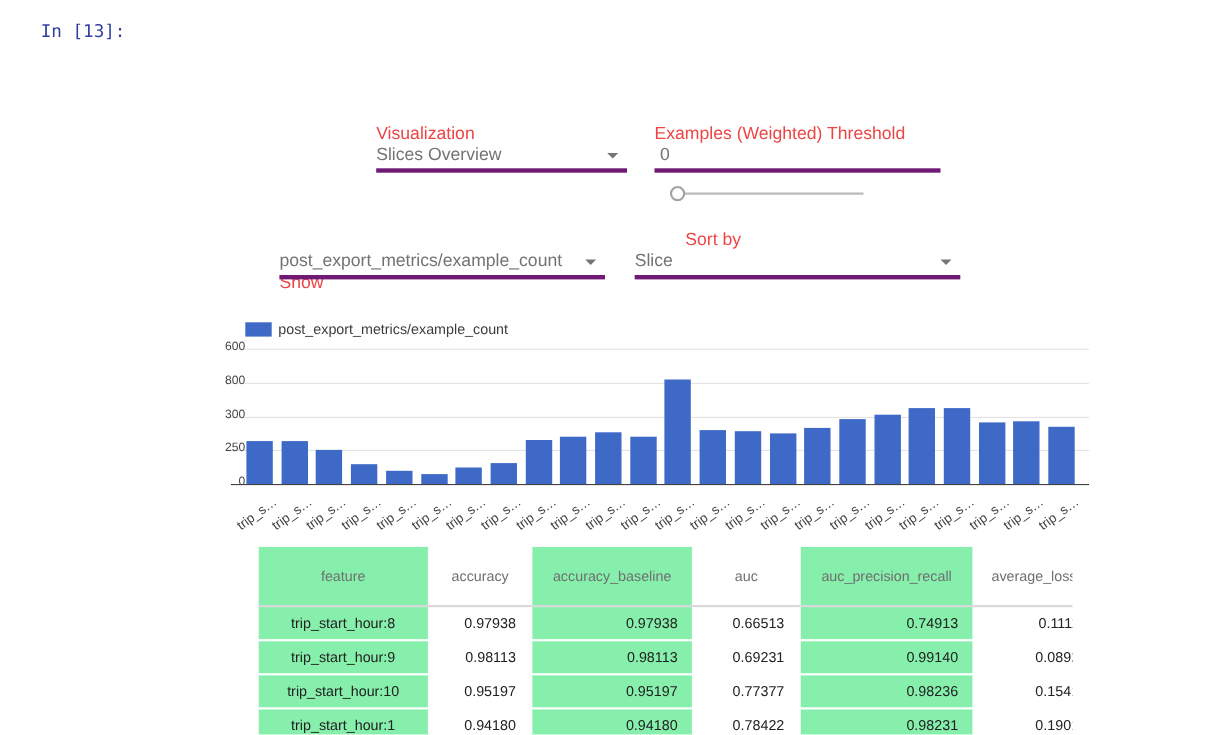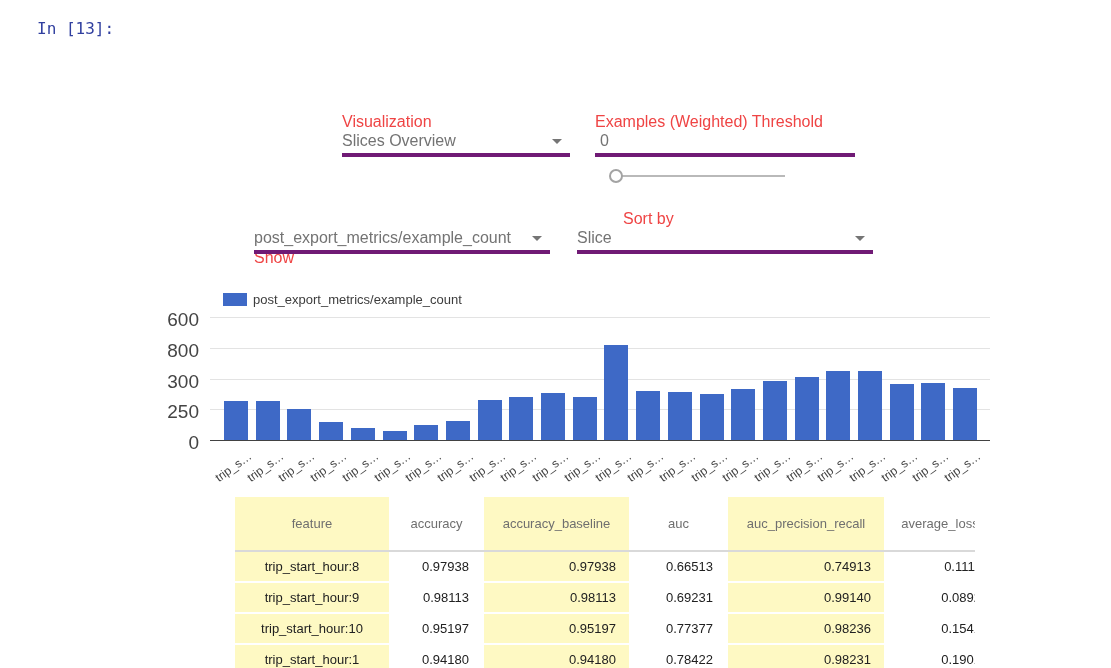--- a/index.html
+++ b/index.html
@@ -26,33 +26,33 @@
     border-top:5px solid #757575;}
   .slider-track{position:absolute;left:616px;top:175px;width:169px;height:2px;background:#b9b9b9;}
   .slider-knob{position:absolute;left:609px;top:169px;width:14px;height:14px;border-radius:50%;
     background:#fff;border:2px solid #a3a3a3;box-sizing:border-box;}
 
   
   .legend-swatch{position:absolute;left:223px;top:293px;width:24px;height:13px;}
   .legend-label{position:absolute;left:253px;top:292px;font-size:13px;color:#3c3c3c;}
   .gridline{position:absolute;left:210px;width:780px;height:1px;background:#e3e3e3;}
   .x-axis{position:absolute;left:210px;top:440px;width:780px;height:1px;background:#424242;}
-  .ytick{position:absolute;left:152px;width:47px;text-align:right;font-size:19px;color:#444;}
+  .ytick{position:absolute;left:176px;width:47px;text-align:right;font-size:11px;color:#444;}
   .bar{position:absolute;width:24px;}
   .xtick{position:absolute;width:46px;top:449px;font-size:12px;color:#444;text-align:right;
     transform:rotate(-36deg);transform-origin:100% 0;white-space:nowrap;}
 
   
   .table-wrap{position:absolute;left:235px;top:497px;width:740px;height:171px;overflow:hidden;}
   table.metrics{border-collapse:collapse;table-layout:fixed;width:760px;font-size:13px;}
   table.metrics th{height:51px;font-weight:normal;color:#6f6f6f;text-align:center;
     border-bottom:2px solid #d9d9d9;border-right:2px solid #fff;}
   table.metrics td{height:27px;border-bottom:2px solid #fff;border-right:2px solid #fff;
     color:#212121;}
-  .col-odd{background:#fef9c3;}
+  .col-odd{background:#86efac;}
   .col-even{background:#fff;}
   td.c-feature{text-align:center;}
   td.c-num{text-align:right;padding-right:13px;}
 </style>
 </head>
 <body>
 
 <div id="app">
 
   <div class="cell-prompt">In [13]:</div>

